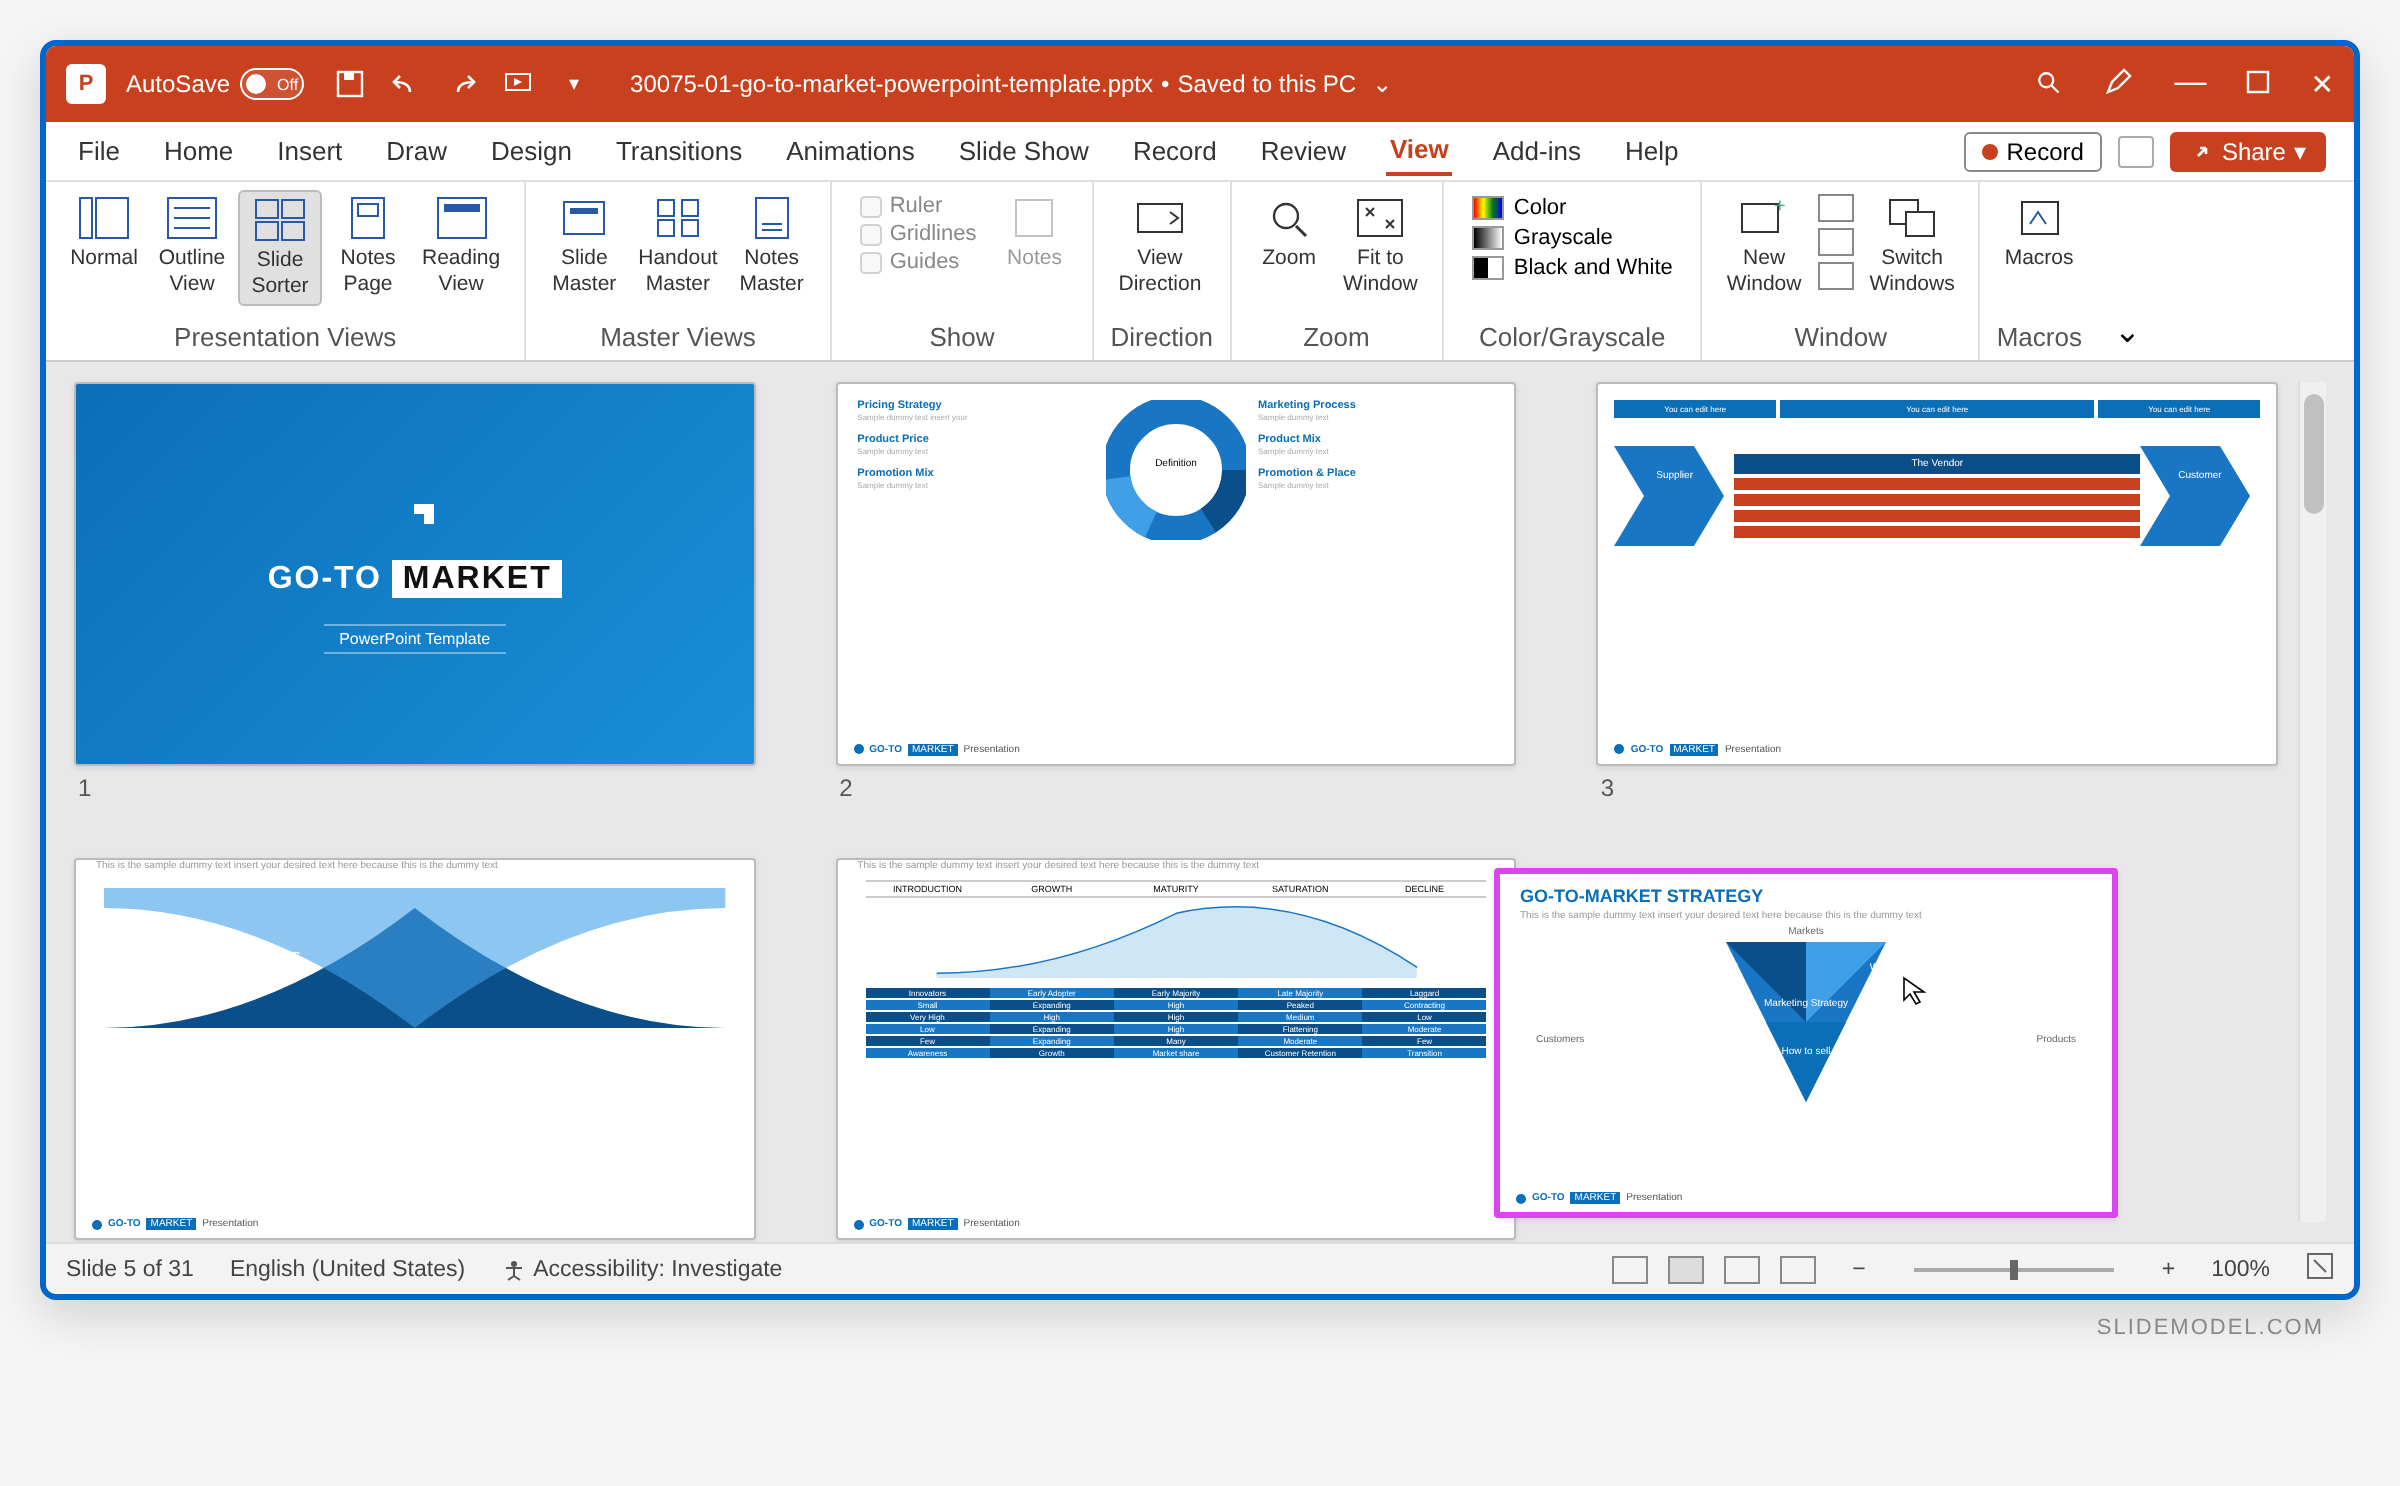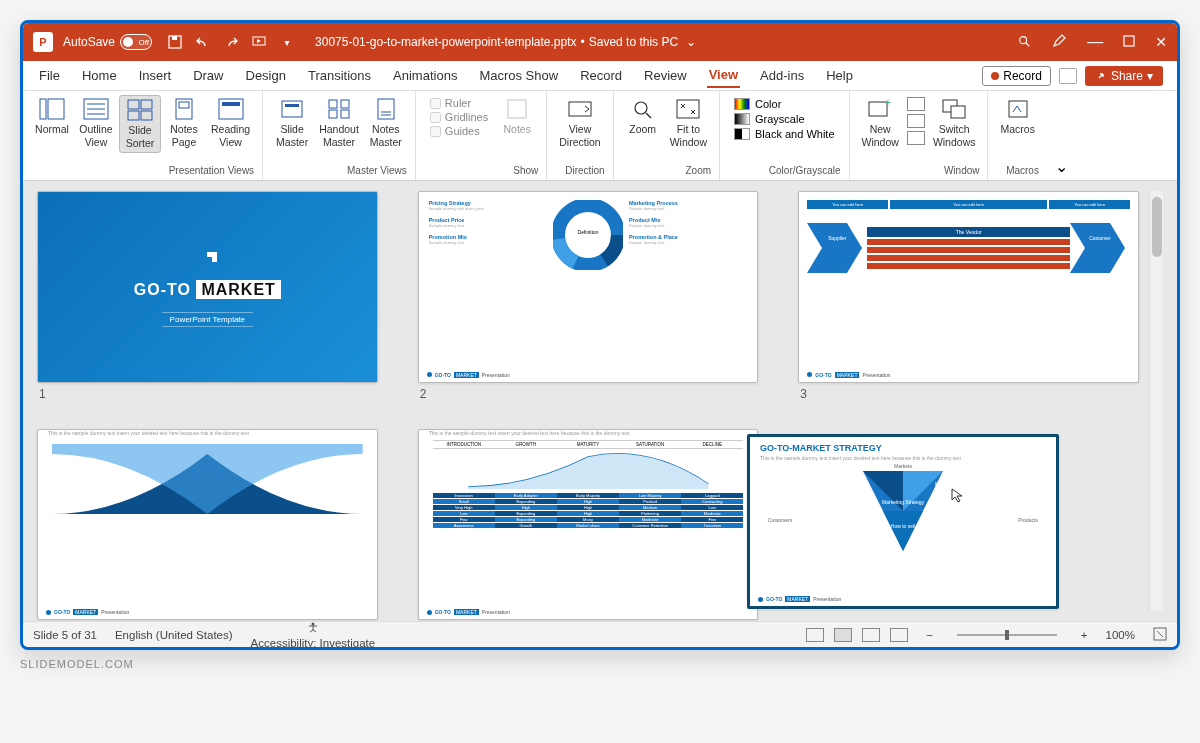--- a/index.html
+++ b/index.html
@@ -22,46 +22,46 @@
 .record-btn { border: 1px solid #888; border-radius: 3px; padding: 2px 8px; display: flex; align-items: center; gap: 4px; font-size: 12px; cursor: pointer; }
 .record-btn::before { content: ""; width: 8px; height: 8px; background: #c8401e; border-radius: 50%; }
 .share-btn { background: #c8401e; color: #fff; border-radius: 3px; padding: 3px 10px; display: flex; align-items: center; gap: 4px; font-size: 12px; cursor: pointer; }
 .ribbon { background: #fff; height: 90px; display: flex; border-bottom: 1px solid #ccc; box-shadow: 0 2px 4px rgba(0,0,0,0.08); }
 .ribbon-group { border-right: 1px solid #e0e0e0; padding: 4px 8px; display: flex; flex-direction: column; justify-content: space-between; }
 .group-buttons { display: flex; gap: 2px; }
 .ribbon-btn { display: flex; flex-direction: column; align-items: center; justify-content: flex-start; padding: 3px 4px; cursor: pointer; border-radius: 3px; min-width: 42px; font-size: 10.5px; text-align: center; line-height: 1.2; color: #333; }
 .ribbon-btn.active { background: #e0e0e0; border: 1px solid #bbb; }
 .ribbon-btn .icon { width: 26px; height: 22px; margin-bottom: 3px; display: flex; align-items: center; justify-content: center; }
 .ribbon-btn .icon svg { width: 100%; height: 100%; }
-.group-label { font-size: 10px; color: #555; text-align: right; padding-top: 2px; }
+.group-label { font-size: 13px; color: #555; text-align: center; padding-top: 2px; }
 .checklist { display: flex; flex-direction: column; gap: 2px; font-size: 11px; color: #888; padding: 2px 6px; }
 .checklist label { display: flex; align-items: center; gap: 4px; }
 .checklist input { width: 11px; height: 11px; }
 .color-opts { display: flex; flex-direction: column; gap: 1px; font-size: 11px; padding: 2px; }
 .color-opts .opt { display: flex; align-items: flex-end; gap: 5px; padding: 1px 4px; cursor: pointer; }
 .color-sw { width: 16px; height: 12px; border: 1px solid #999; }
 .side-icons { display: flex; flex-direction: column; gap: 3px; padding: 2px; }
 .side-icons div { width: 18px; height: 14px; border: 1px solid #888; cursor: pointer; }
 .collapse { display: flex; align-items: flex-end; padding: 4px 8px; cursor: pointer; }
 .sorter-area { background: #e8e8e8; height: 440px; display: flex; padding: 10px 14px; gap: 10px; overflow: hidden; position: relative; }
 .slides-grid { flex: 1; display: grid; grid-template-columns: repeat(3, 1fr); gap: 28px 40px; align-content: start; }
 .slide-wrap { display: flex; flex-direction: column; }
 .slide-thumb { background: #fff; border: 1px solid #bbb; aspect-ratio: 16/9; border-radius: 2px; overflow: hidden; position: relative; box-shadow: 0 1px 3px rgba(0,0,0,0.1); cursor: pointer; }
-.slide-thumb.selected { border: 3px solid #0c4a6e; }
+.slide-thumb.selected { border: 3px solid #d946ef; }
 .slide-num { font-size: 12px; color: #555; margin-top: 4px; padding-left: 2px; }
 .slide5-extra { position: absolute; bottom: 12px; left: 724px; width: 312px; }
 .scrollbar-v { width: 14px; background: #f0f0f0; border-left: 1px solid #ddd; position: relative; }
 .scrollbar-v::after { content: ""; position: absolute; top: 6px; left: 2px; width: 10px; height: 60px; background: #c0c0c0; border-radius: 5px; }
 .status-bar { height: 26px; background: #f3f3f3; border-top: 1px solid #ddd; display: flex; align-items: center; padding: 0 10px; font-size: 11.5px; color: #444; gap: 18px; }
 .status-bar .spacer { flex: 1; }
 .status-bar .view-icons { display: flex; gap: 10px; }
 .status-bar .view-icons span { width: 18px; height: 14px; border: 1px solid #888; cursor: pointer; display: inline-block; }
 .zoom-slider { width: 100px; height: 2px; background: #aaa; position: relative; margin: 0 6px; }
 .zoom-slider::after { content: ""; position: absolute; left: 48px; top: -4px; width: 4px; height: 10px; background: #666; }
-.watermark { text-align: left; font-size: 11px; color: #888; letter-spacing: 1px; padding: 8px 18px 0 0; }
+.watermark { text-align: right; font-size: 11px; color: #888; letter-spacing: 1px; padding: 8px 18px 0 0; }
 .s1 { background: linear-gradient(135deg, #0b6fb8, #1a8fd8); display: flex; flex-direction: column; align-items: center; justify-content: center; color: #fff; }
 .s1-logo { font-size: 16px; font-weight: 800; letter-spacing: 1px; }
 .s1-logo .mk { background: #fff; color: #111; padding: 1px 5px; }
 .s1-sub { font-size: 8px; margin-top: 13px; border-top: 1px solid rgba(255,255,255,0.4); border-bottom: 1px solid rgba(255,255,255,0.4); padding: 2px 8px; }
 .s-header { padding: 6px 10px 2px; font-size: 9px; font-weight: 700; color: #0b6fb8; text-transform: uppercase; }
 .s-subtext { padding: 0 10px; font-size: 5px; color: #999; }
 .s-footer { position: absolute; bottom: 4px; left: 8px; font-size: 5px; color: #555; display: flex; align-items: center; gap: 3px; }
 .s-footer .dot { width: 5px; height: 5px; background: #0b6fb8; border-radius: 50%; }
 .s-footer b { color: #0b6fb8; }
 .s-footer .mk2 { background: #0b6fb8; color: #fff; padding: 0 2px; }
@@ -128,21 +128,21 @@
   </div>
 
   <div class="menubar">
     <span class="tab">File</span>
     <span class="tab">Home</span>
     <span class="tab">Insert</span>
     <span class="tab">Draw</span>
     <span class="tab">Design</span>
     <span class="tab">Transitions</span>
     <span class="tab">Animations</span>
-    <span class="tab">Macros Show</span>
+    <span class="tab">Slide Show</span>
     <span class="tab">Record</span>
     <span class="tab">Review</span>
     <span class="tab active">View</span>
     <span class="tab">Add-ins</span>
     <span class="tab">Help</span>
     <div class="right-group">
       <div class="record-btn">
           <span>Record</span>
         </div>
       <span style="width:18px;height:16px;border:1px solid #aaa;border-radius:2px;"></span>
@@ -601,21 +601,21 @@
           </div>
       </div>
     </div>
 
     <div class="scrollbar-v"></div>
   </div>
 
   <div class="status-bar">
     <span>Slide 5 of 31</span>
     <span>English (United States)</span>
-    <span style="display:flex;align-items:center;gap:4px;flex-direction:column;">
+    <span style="display:flex;align-items:center;gap:4px;">
       <svg width="12" height="12" viewBox="0 0 12 12">
           <circle cx="6" cy="3" r="1.5" fill="#555"></circle>
           <path d="M2 5 L10 5 M6 5 L6 9 M6 9 L3 11 M6 9 L9 11" stroke="#555" stroke-width="1"></path>
         </svg>
       <span>Accessibility: Investigate</span>
     </span>
     <div class="spacer"></div>
     <div class="view-icons">
       <span></span>
       <span style="background:#ddd;"></span>

